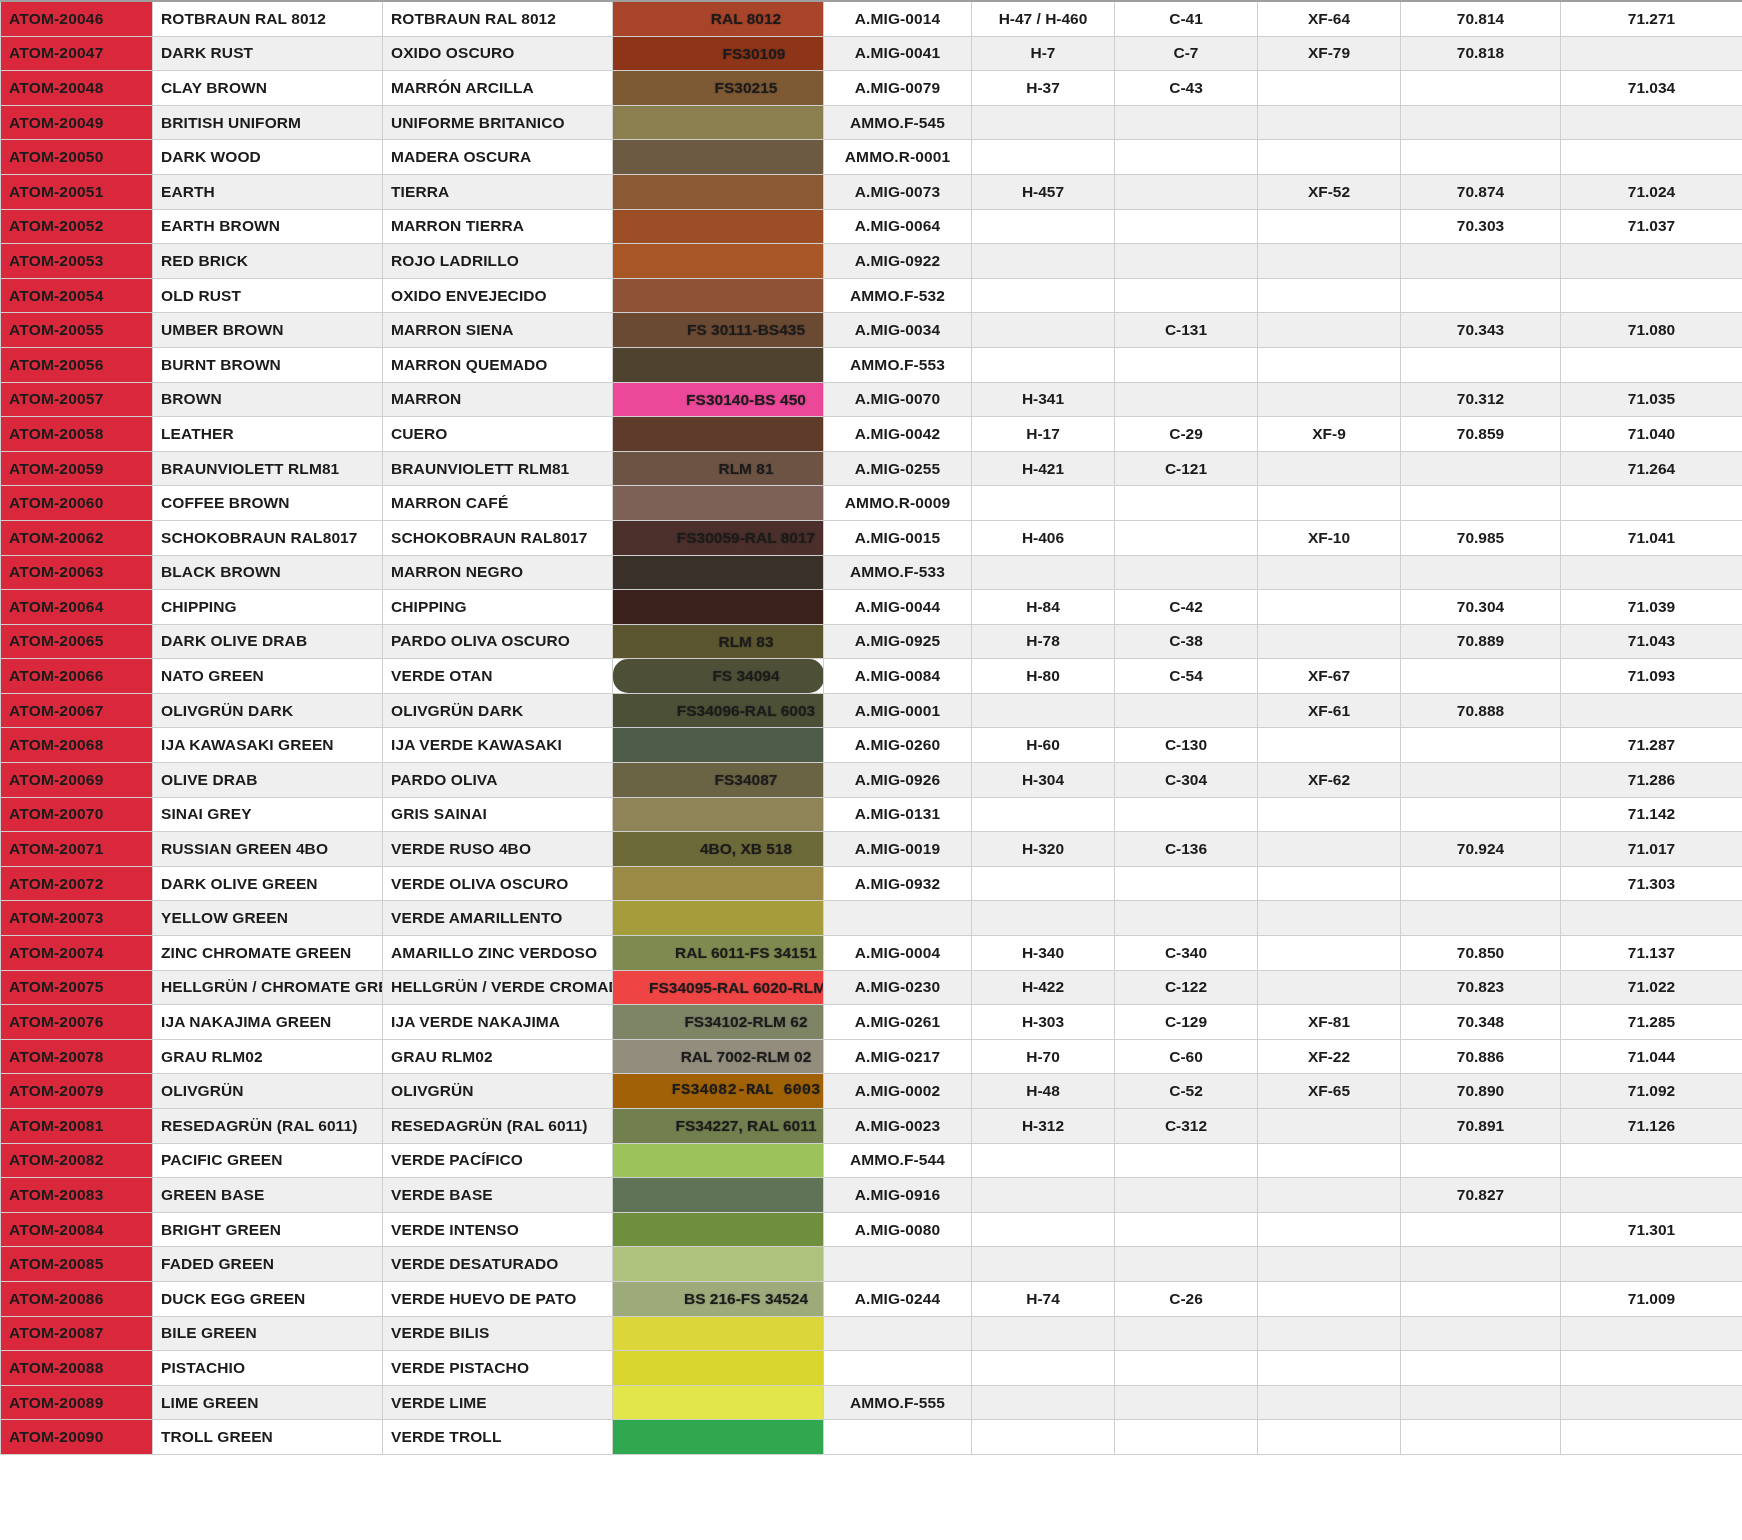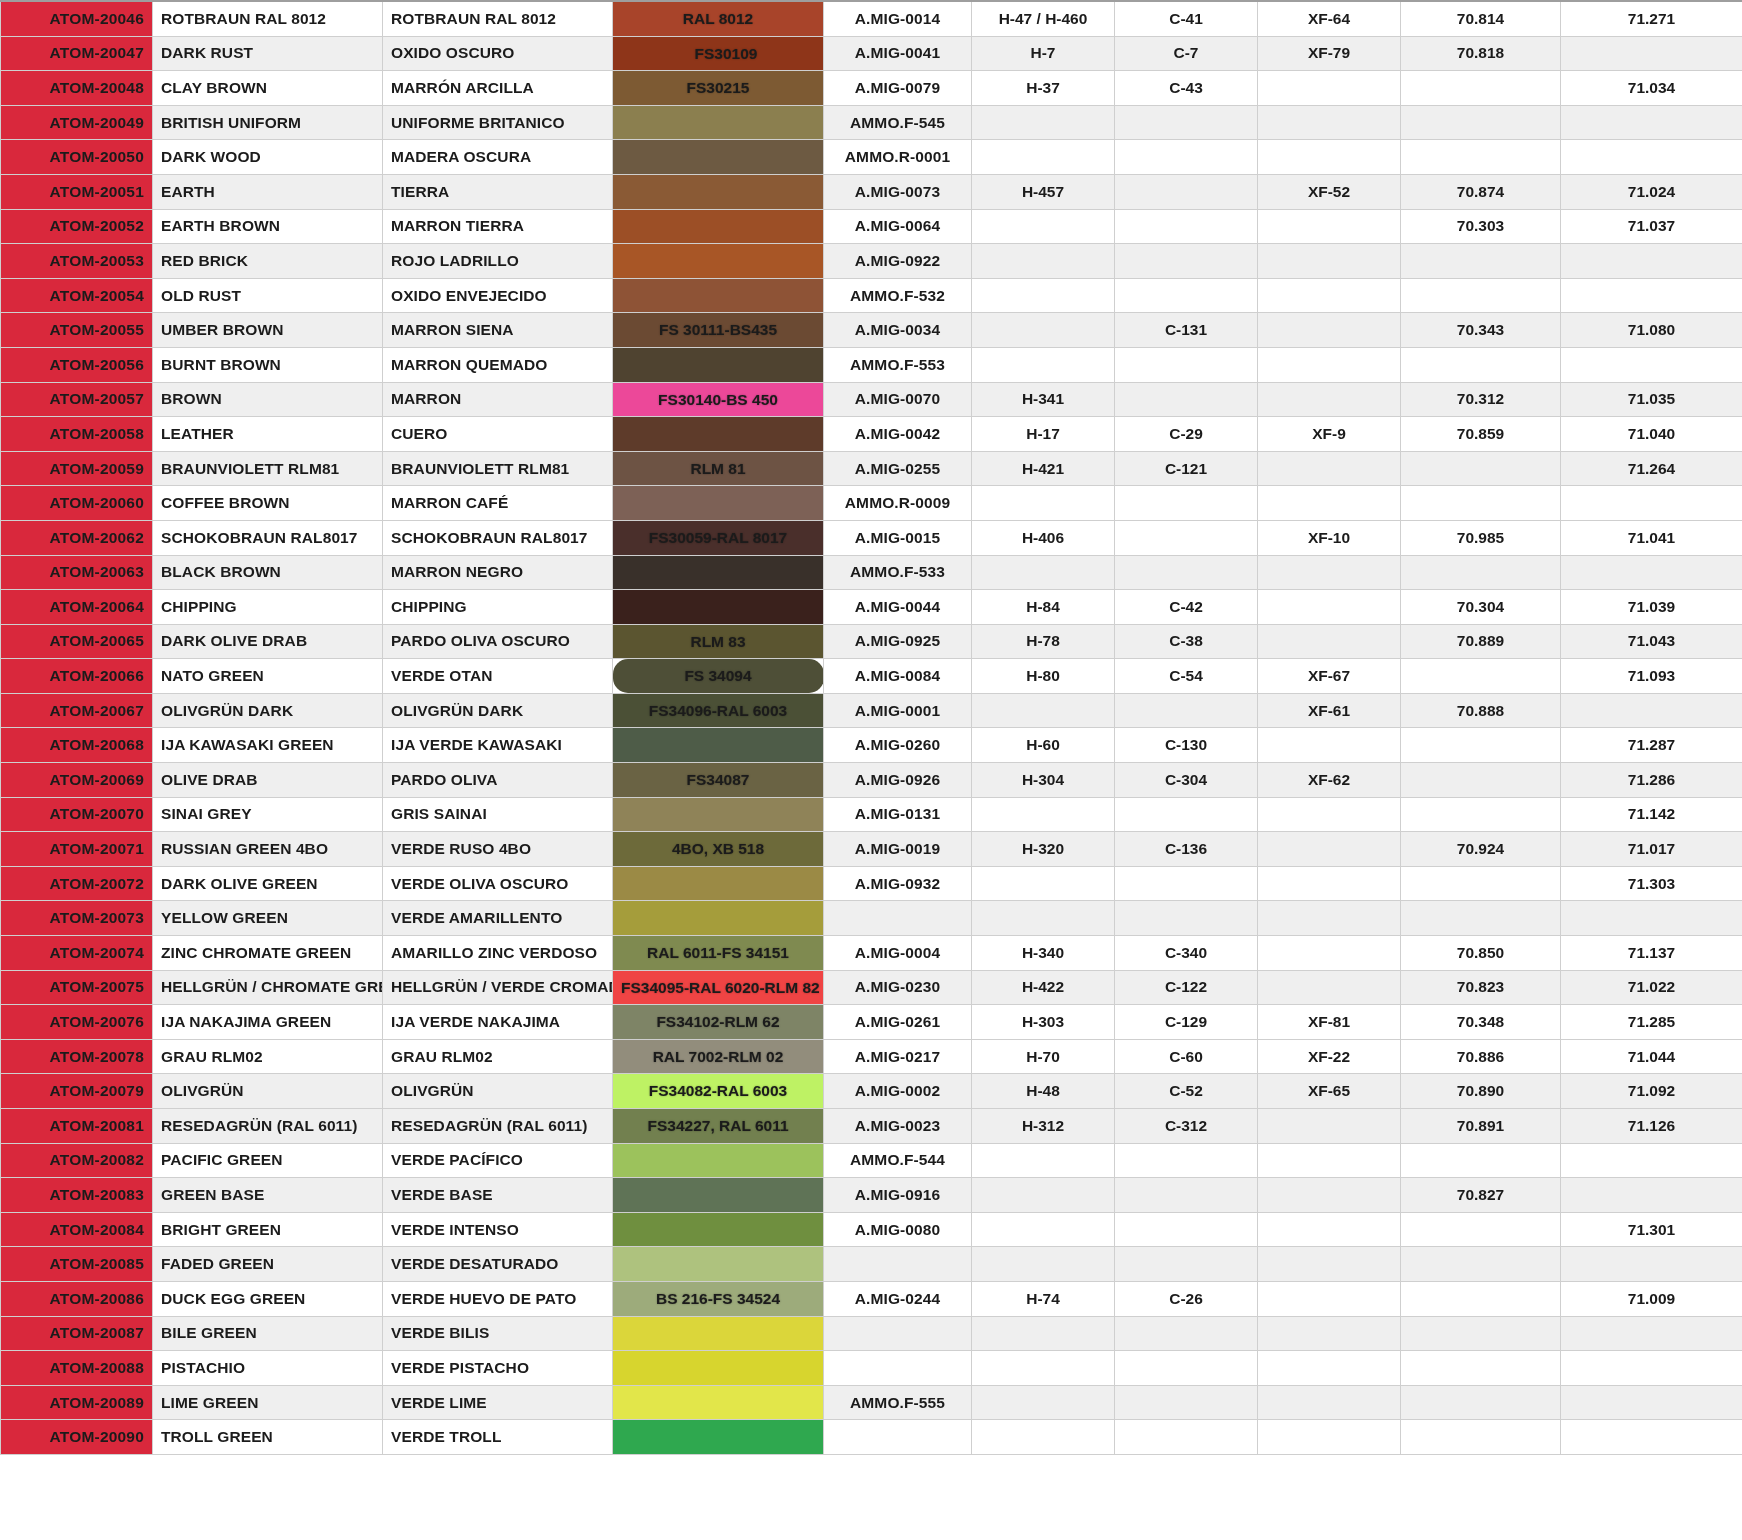--- a/index.html
+++ b/index.html
@@ -78,21 +78,21 @@
     padding: 0 8px;
     white-space: nowrap;
     overflow: hidden;
     background: #ffffff;
   }
   tr.row-alt td { background: #efefef; }
 
   td.code {
     background: #d9283c !important;
     color: #ffffff;
-    text-align: right;
+    text-align: left;
     letter-spacing: .2px;
     border-color: #ffffff;
     font-size: 15px;
   }
   td.name-en, td.name-es {
     text-align: left;
     letter-spacing: .1px;
   }
   td.swatch {
     padding: 0;
@@ -100,20 +100,21 @@
     color: #ffffff;
     font-size: 14px;
     border-left: 1px solid #cfcfcf;
     border-right: 1px solid #cfcfcf;
   }
   td.swatch .sw-label {
     display: block;
     width: 100%;
     line-height: 33.6px;
     text-shadow: 0 0 2px rgba(0,0,0,.35);
+    margin-left: 28px;
   }
   td.mig, td.h, td.c, td.xf, td.v70, td.v71 {
     text-align: center;
     font-size: 15px;
   }
   td.mig { letter-spacing: .1px; }
   tr.row-first td { border-top: 2px solid #9e9e9e; }
 </style>
 </head>
 <body>
@@ -570,21 +571,21 @@
           <td class="h">H-70</td>
           <td class="c">C-60</td>
           <td class="xf">XF-22</td>
           <td class="v70">70.886</td>
           <td class="v71">71.044</td>
         </tr>
         <tr class="row-alt">
           <td class="code">ATOM-20079</td>
           <td class="name-en">OLIVGRÜN</td>
           <td class="name-es">OLIVGRÜN</td>
-          <td class="swatch" style="background: #bef264;">
+          <td class="swatch" style="background: #a16207; font-family: Liberation Mono, monospace;">
             <span class="sw-label">FS34082-RAL 6003</span>
           </td>
           <td class="mig">A.MIG-0002</td>
           <td class="h">H-48</td>
           <td class="c">C-52</td>
           <td class="xf">XF-65</td>
           <td class="v70">70.890</td>
           <td class="v71">71.092</td>
         </tr>
         <tr class="row-alt">

